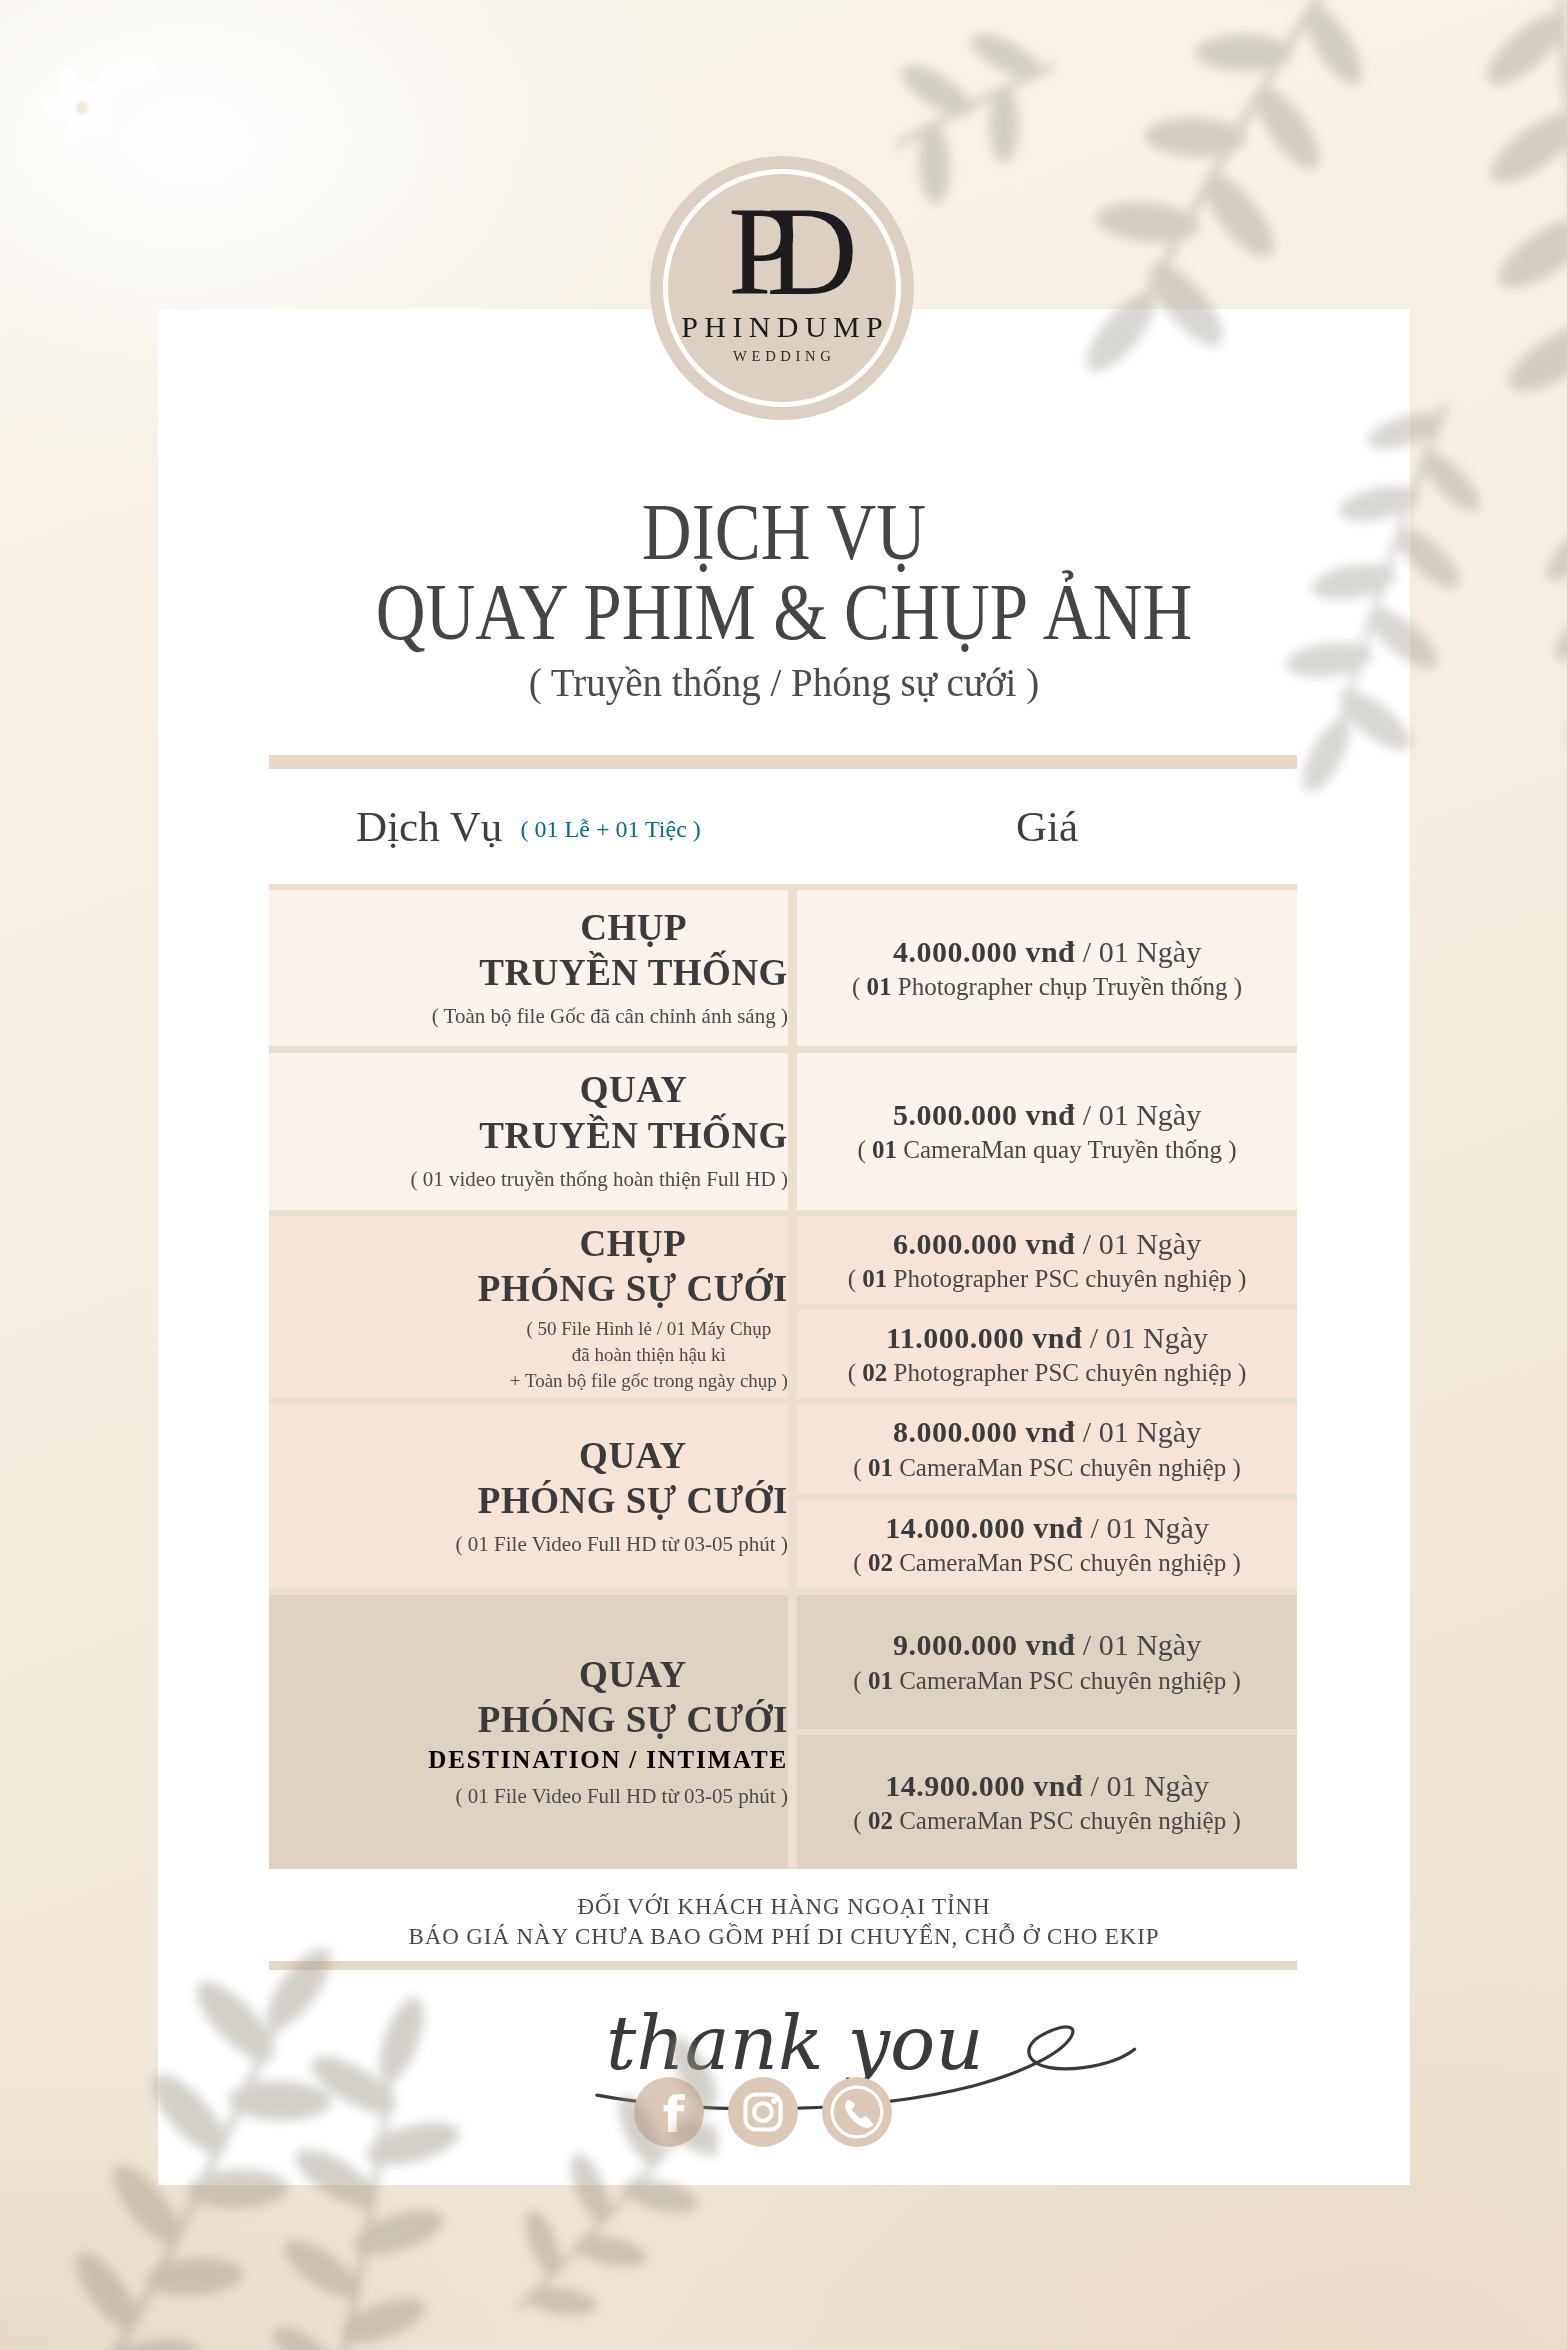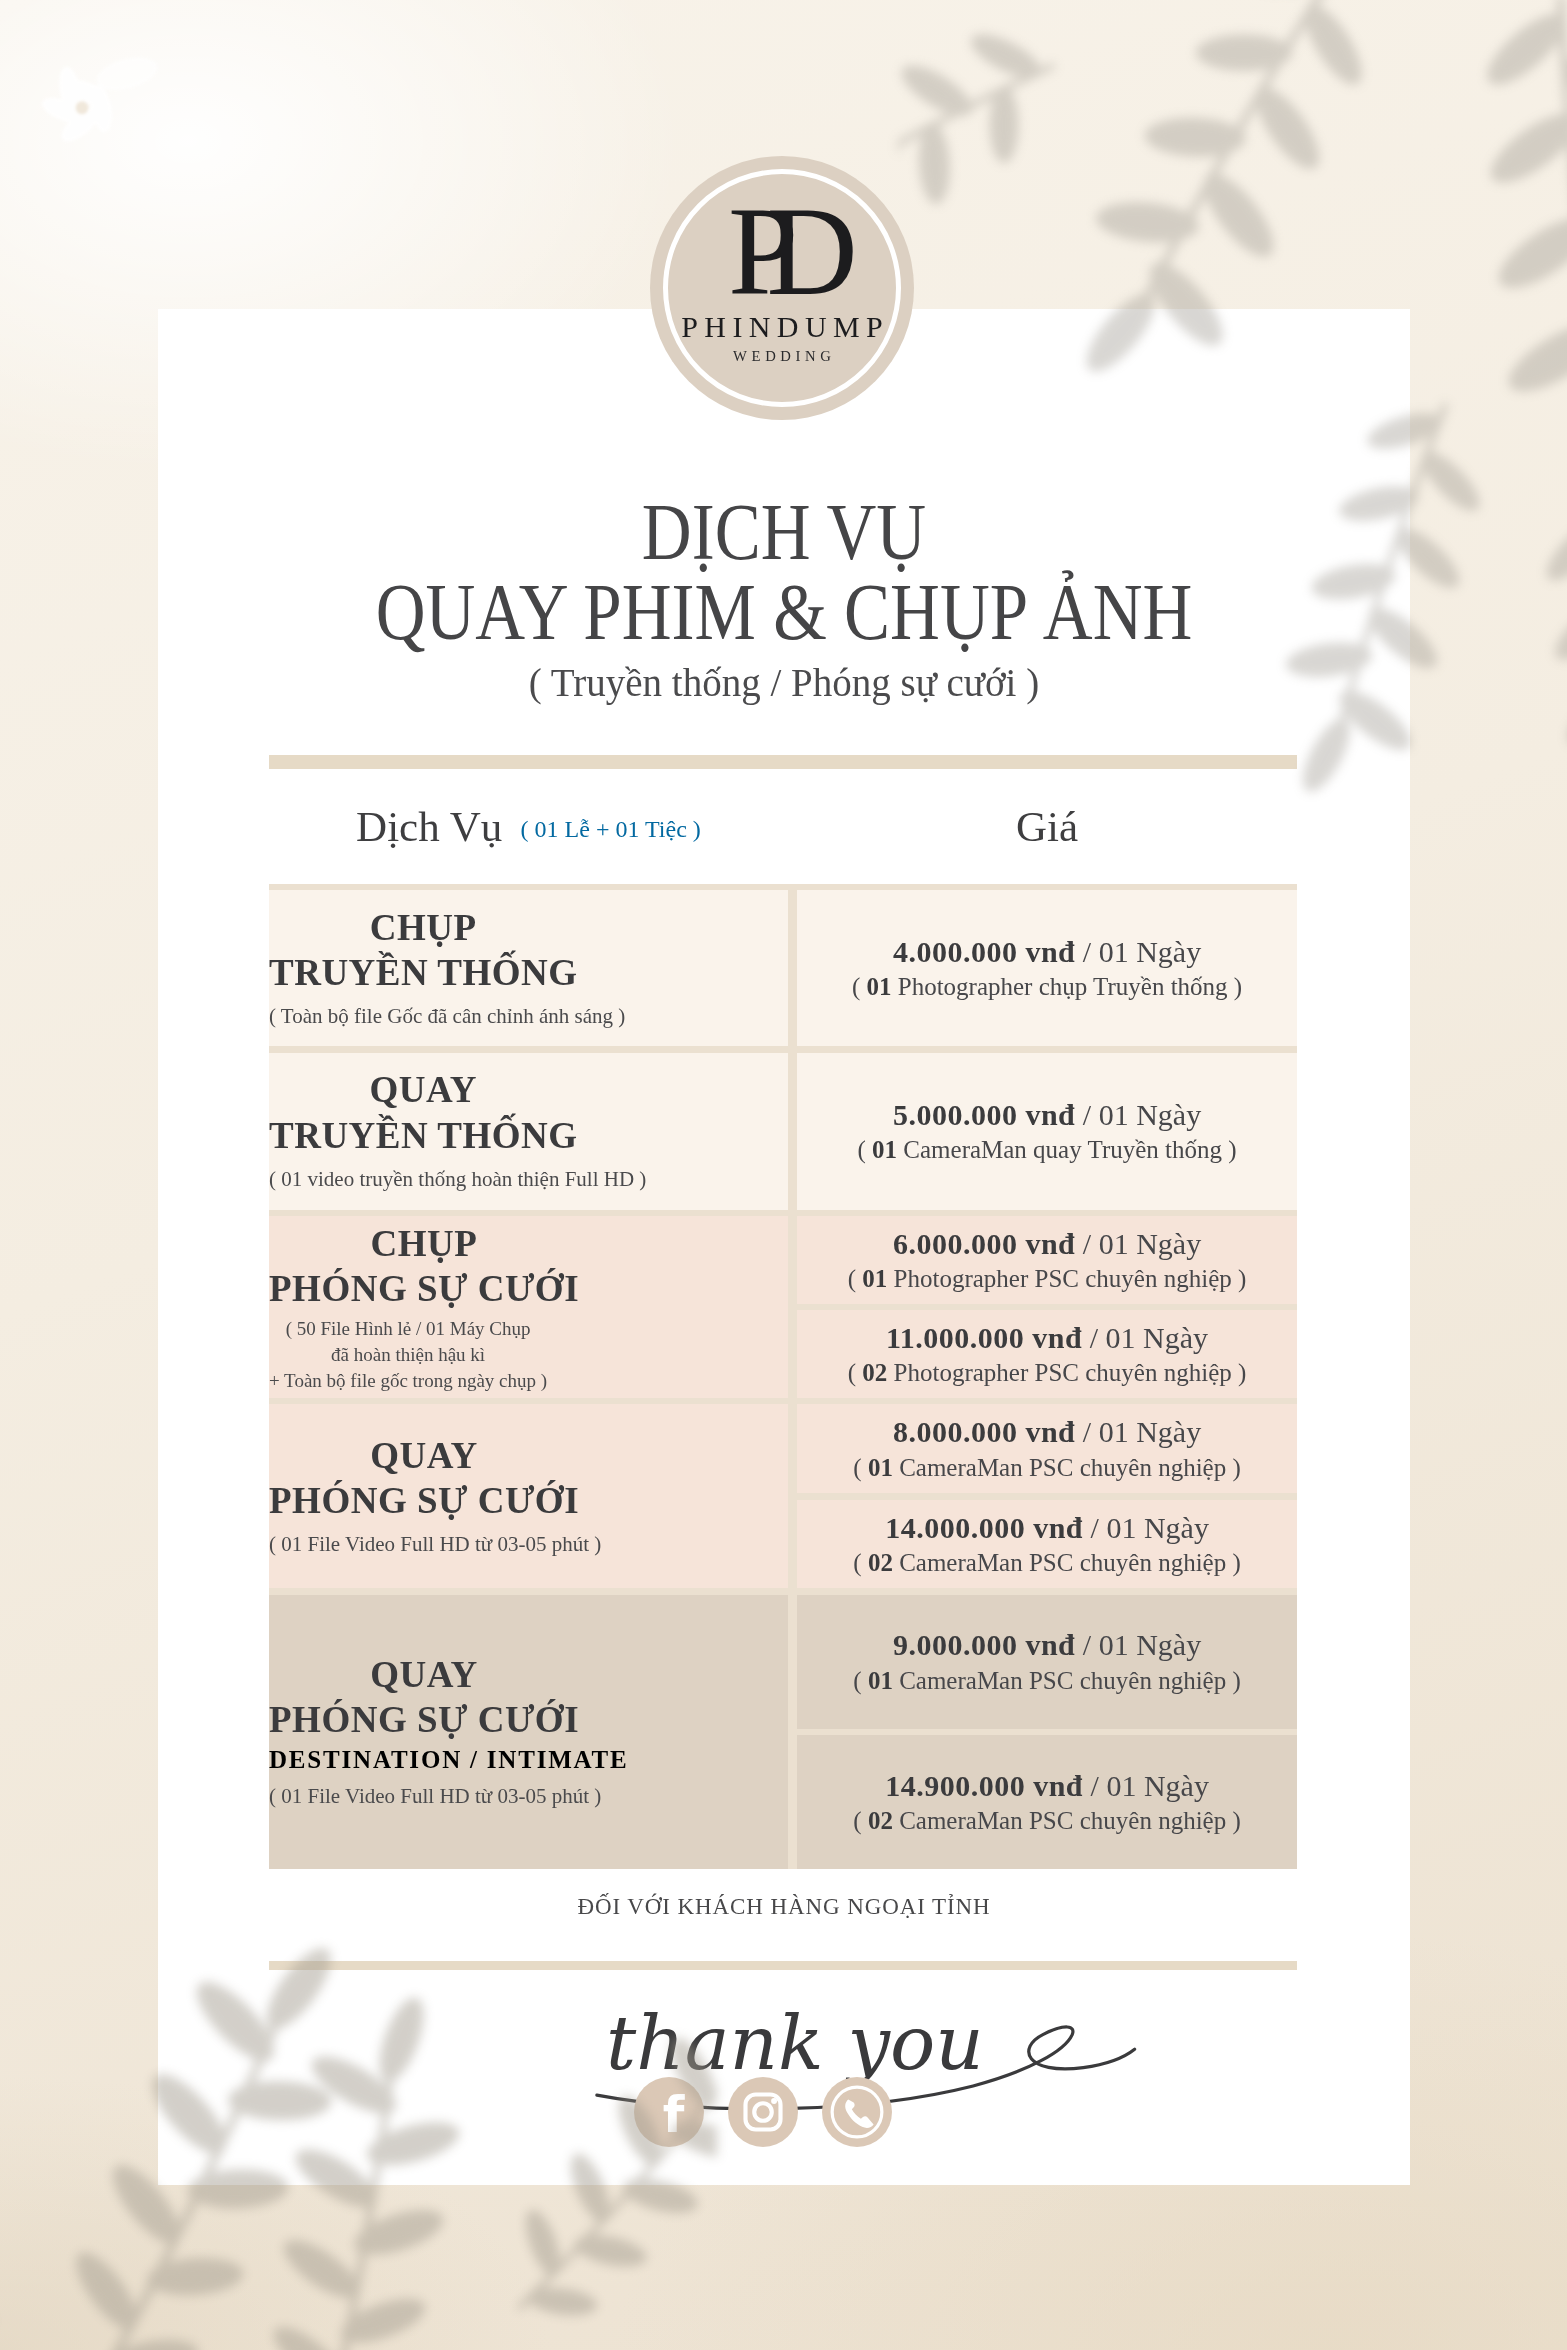--- a/index.html
+++ b/index.html
@@ -40,21 +40,21 @@
   .ptable { position:absolute; left:269px; top:755px; width:1028px; background:#ebe0d0; z-index:3; }
   .topbar { height:13.8px; background:#e6dac6; }
   .thead { height:115px; background:#ffffff; display:flex; }
   .th-left { width:519px; display:flex; align-items:center; justify-content:center; }
   .th-right { width:500px; display:flex; align-items:center; justify-content:center; }
   .vgap { width:9.2px; }
   .th-main { font-size:43px; color:#3e3e40; }
   .th-note { font-size:24px; color:#0369a1; margin-left:18.4px; padding-top:7.3px; }
 
   .trow { display:flex; margin-top:6.4px; }
-  .scell { width:519px; display:flex; flex-direction:column; align-items:flex-start; justify-content:center; text-align:center; }
+  .scell { width:519px; display:flex; flex-direction:column; align-items:flex-end; justify-content:center; text-align:center; }
   .prices { width:500px; display:flex; flex-direction:column; gap:6.4px; }
   .pcell { flex:1; display:flex; flex-direction:column; align-items:center; justify-content:center; gap:4.6px; }
   .tint1 { background:#faf3eb; } .tint2 { background:#f6e4d9; } .tint3 { background:#ded2c3; }
   .r1 { height:156px; } .r2 { height:157px; } .r3 { height:182px; } .r4 { height:184px; } .r5 { height:274px; }
 
   .stitle { font-weight:bold; font-size:37px; line-height:1.22; letter-spacing:0.5px; color:#3b3b3d; }
   .sdest { font-weight:bold; font-size:25px; letter-spacing:1.8px; color:#000000; margin-top:4px; }
   .sdetail { font-size:21px; line-height:1.42; color:#4a4a4c; margin-top:7.3px; }
   .sdetail.small { font-size:19px; line-height:1.35; margin-top:5.5px; }
   .pline1 { font-size:30px; color:#3b3b3d; }
@@ -247,20 +247,21 @@
       <div class="pcell tint3">
         <div class="pline1"><b>14.900.000 vnđ</b><span> / 01 Ngày</span></div>
         <div class="pline2"><span>( </span><b>02</b><span> CameraMan PSC chuyên nghiệp )</span></div>
       </div>
     </div>
   </div>
 </div>
 
 <div class="notes">
   <div>ĐỐI VỚI KHÁCH HÀNG NGOẠI TỈNH</div>
+  <div>BÁO GIÁ NÀY CHƯA BAO GỒM PHÍ DI CHUYỂN, CHỖ Ở CHO EKIP</div>
 </div>
 
 <div class="divider"></div>
 
 <svg class="thanks" viewBox="0 0 640 170">
   <text id="thanks-text" x="40" y="104" font-family="DejaVu Serif, serif" font-style="italic" font-size="82" fill="#3a3a3c">thank you</text>
   <path d="M30,132 C160,156 330,150 440,122 C500,106 540,84 548,66 C552,56 540,54 516,66 C488,80 496,110 560,102 C590,98 606,90 616,82" stroke="#3a3a3c" stroke-width="3.5" fill="none" stroke-linecap="round"></path>
 </svg>
 
 <div class="socials">

